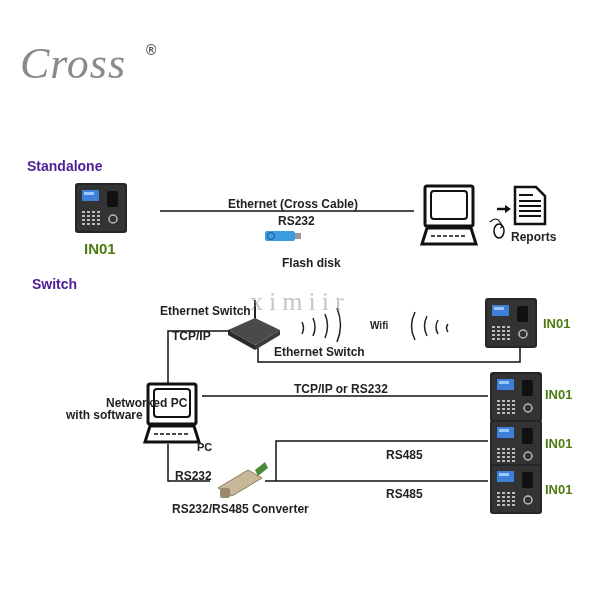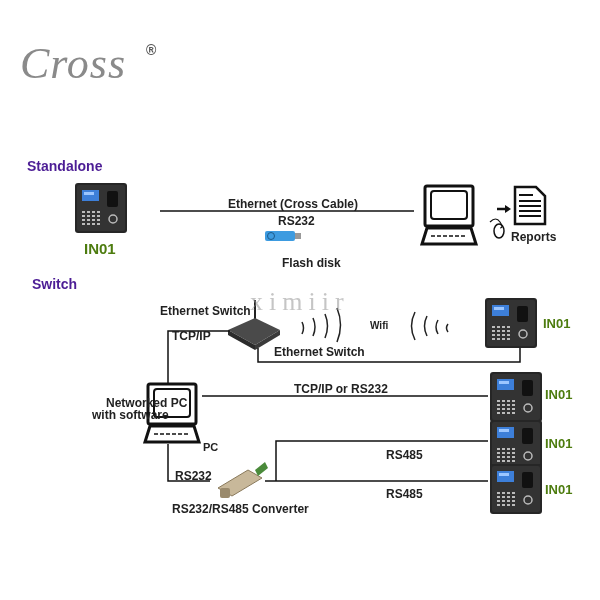--- a/index.html
+++ b/index.html
@@ -122,22 +122,22 @@
 <div class="lbl small" style="left:228px;top:197px;">Ethernet  (Cross Cable)</div>
 <div class="lbl small" style="left:278px;top:214px;">RS232</div>
 <div class="lbl small" style="left:282px;top:248px;font-weight:bold;margin-top:8px;">Flash disk</div>
 <div class="lbl small" style="left:511px;top:230px;">Reports</div>
 
 <div class="lbl small" style="left:160px;top:304px;">Ethernet Switch</div>
 <div class="lbl small" style="left:172px;top:329px;">TCP/IP</div>
 <div class="lbl small" style="left:274px;top:345px;">Ethernet Switch</div>
 <div class="lbl small" style="left:370px;top:320px;font-size:10px;">Wifi</div>
 <div class="lbl small" style="left:66px;top:396px;margin-left:40px;">Networked PC</div>
-<div class="lbl small" style="left:66px;top:408px;margin-left:26px;">with software</div>
-<div class="lbl" style="left:186px;top:441px;font-size:11px;padding-left:17px;">PC</div>
+<div class="lbl small" style="left:66px;top:408px;">with software</div>
+<div class="lbl" style="left:180px;top:441px;font-size:11px;padding-left:17px;">PC</div>
 <div class="lbl small" style="left:294px;top:382px;">TCP/IP or RS232</div>
 <div class="lbl small" style="left:175px;top:469px;">RS232</div>
 <div class="lbl small" style="left:386px;top:448px;">RS485</div>
 <div class="lbl small" style="left:386px;top:487px;">RS485</div>
 <div class="lbl small" style="left:172px;top:502px;">RS232/RS485 Converter</div>
 
 <div class="lbl dev" style="left:543px;top:316px;font-size:13px;">IN01</div>
 <div class="lbl dev" style="left:545px;top:387px;font-size:13px;">IN01</div>
 <div class="lbl dev" style="left:545px;top:436px;font-size:13px;">IN01</div>
 <div class="lbl dev" style="left:545px;top:482px;font-size:13px;">IN01</div>

